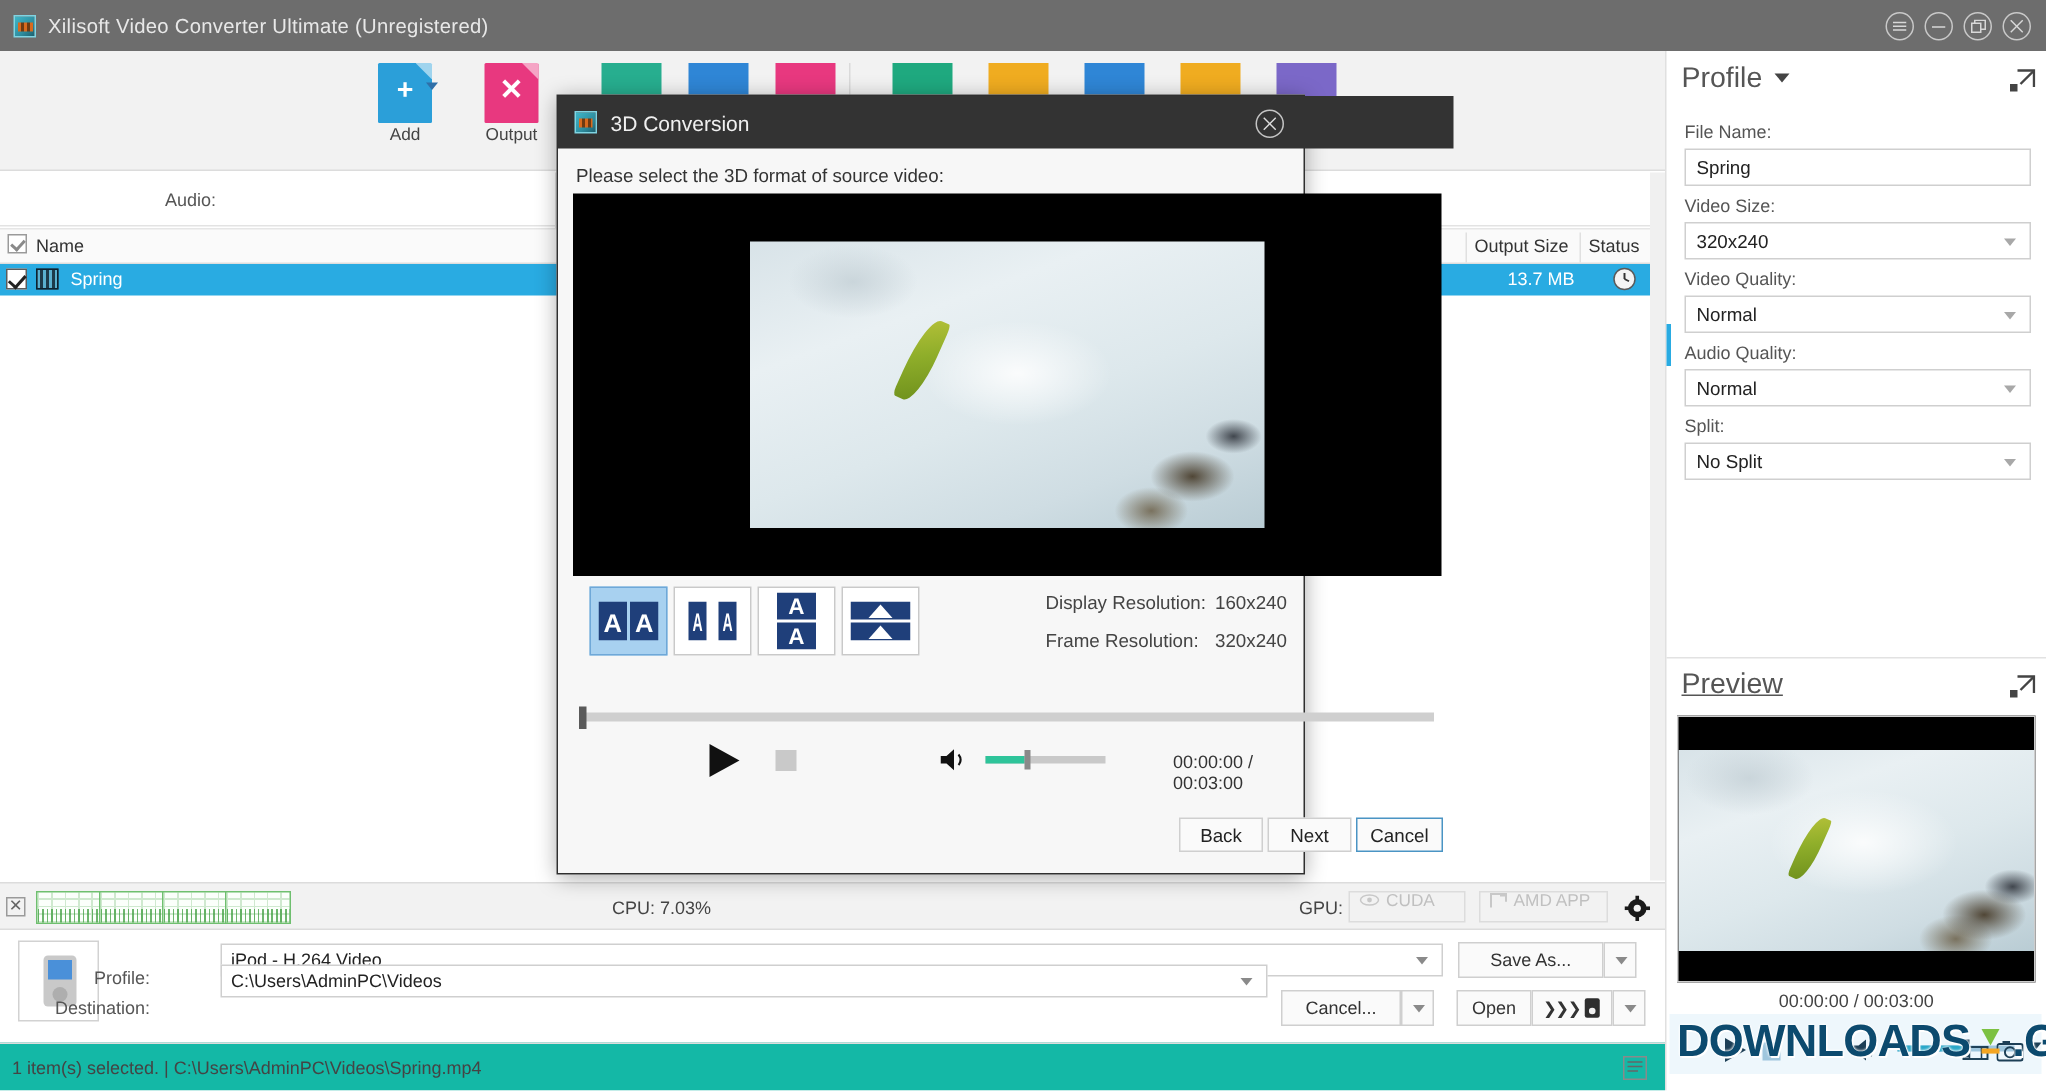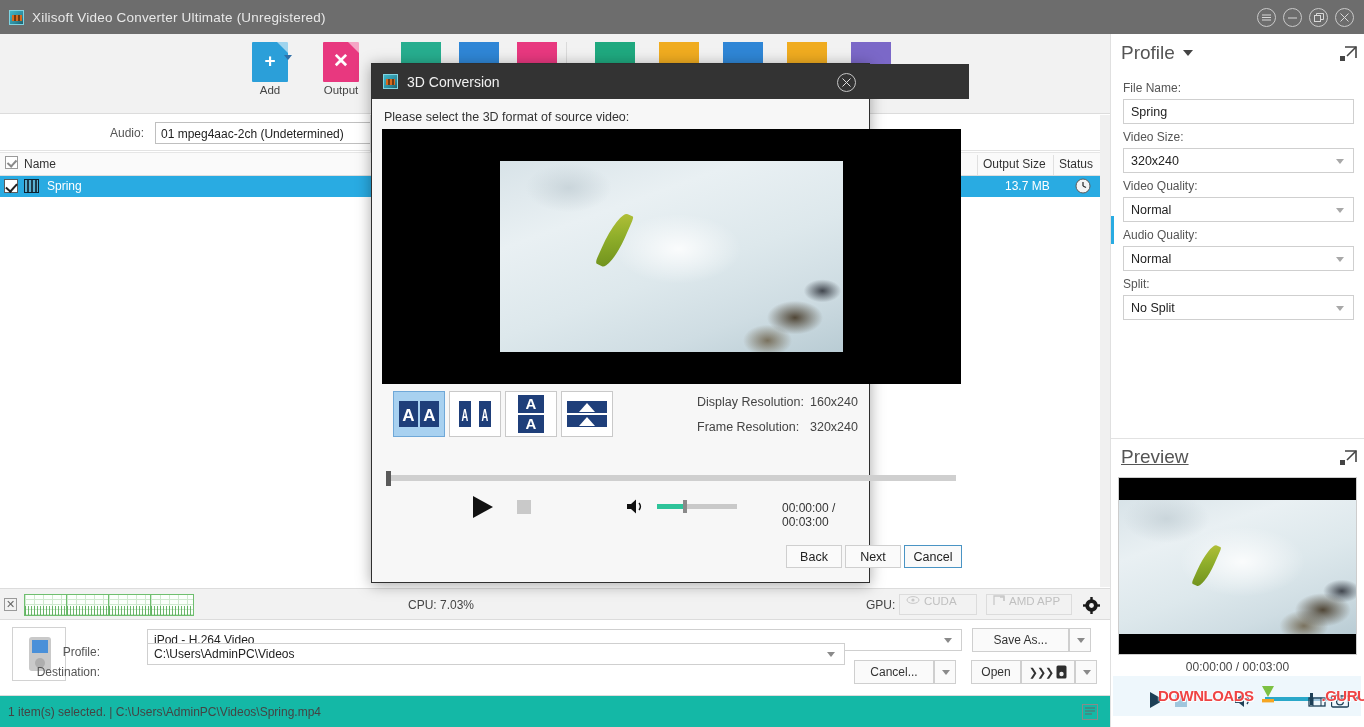--- a/index.html
+++ b/index.html
@@ -200,24 +200,23 @@
   }
   #pvtime{ position:absolute; left:1118px; top:660px; width:239px; text-align:center;
     font-size:12px; color:#444; }
   #pvctrl{ position:absolute; left:1113px; top:676px; width:248px; height:40px; background:#eef7fc; }
   
   #watermark{
     position:absolute; left:1118px; top:678px; width:246px; height:34px;
     display:flex; align-items:center; justify-content:flex-start; pointer-events:none;
   }
   #watermark .wtxt{
-    font-family:"Liberation Sans", sans-serif; font-weight:bold; font-size:15px;
-    color:#ef4444; letter-spacing:-.5px; text-shadow:0 0 2px #fff,0 0 2px #fff,1px 1px 0 #fff;
+    font-family:"Liberation Sans", sans-serif; font-weight:bold; font-size:30px;
+    color:#0c4a6e; letter-spacing:-.5px; text-shadow:0 0 2px #fff,0 0 2px #fff,1px 1px 0 #fff;
     white-space:nowrap;
-    margin-left:40px;
   }
   
   #overlay{ position:absolute; left:0; top:0; width:1364px; height:727px; }
   #dialog{
     position:absolute; left:371px; top:63px; width:499px; height:520px;
     background:#f7f7f7; border:1px solid #2f2f2f; box-shadow:0 2px 14px rgba(0,0,0,.35);
   }
   #dlg-title{
     position:absolute; left:0; top:0; width:597px; height:35px; background:#333333;
     display:flex; align-items:center;
@@ -336,21 +335,20 @@
   <div style="position:absolute;left:566px;top:8px;width:1px;height:40px;background:#dadada;"></div>
   <div style="position:absolute;left:595px;top:8px;width:40px;height:40px;background:#1fa97f;"></div>
   <div style="position:absolute;left:659px;top:8px;width:40px;height:40px;background:#f0ac20;"></div>
   <div style="position:absolute;left:723px;top:8px;width:40px;height:40px;background:#2f86d6;"></div>
   <div style="position:absolute;left:787px;top:8px;width:40px;height:40px;background:#f0ac20;"></div>
   <div style="position:absolute;left:851px;top:8px;width:40px;height:40px;background:#7b68c8;"></div>
 </div>
 
 <div id="audiorow">
   <span class="lbl">Audio:</span>
-  <div id="audioinput">01 mpeg4aac-2ch (Undetermined)</div>
 </div>
 <div id="vsep"></div>
 
 <div id="listicons">
   <svg width="18" height="15" viewBox="0 0 18 15" style="position:absolute;left:0;top:1px;">
     <g fill="#3a7fa8">
         <circle cx="2" cy="2" r="1.6"></circle>
         <circle cx="2" cy="7" r="1.6"></circle>
         <circle cx="2" cy="12" r="1.6"></circle>
       </g>

